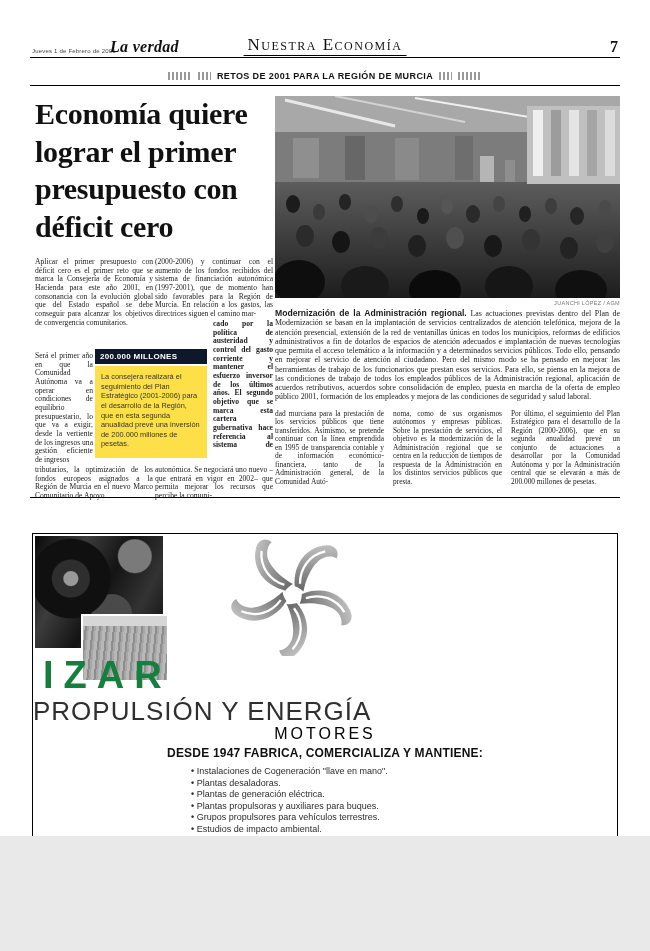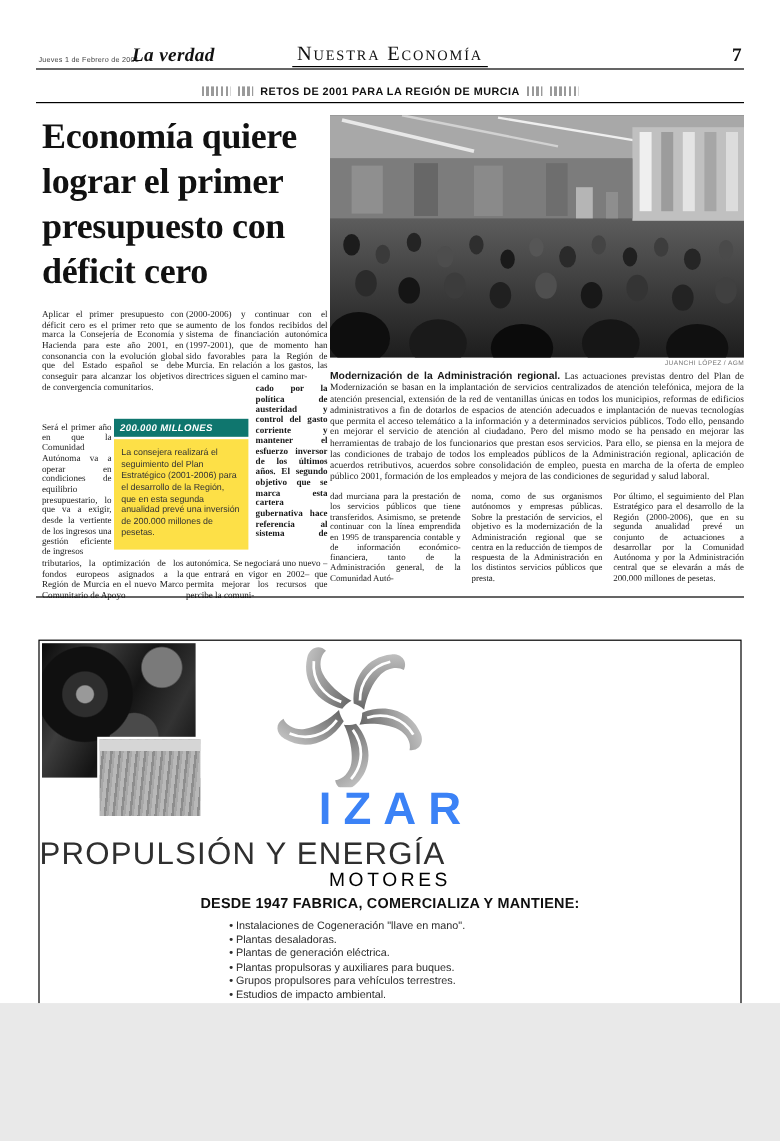--- a/index.html
+++ b/index.html
@@ -33,21 +33,21 @@
             color:#1a1a1a;overflow:hidden;}
   .c1s1{left:35px;top:258px;width:118px;height:93px;}
   .c1s2{left:35px;top:352px;width:58px;height:113px;}
   .c1s3{left:35px;top:466px;width:118px;height:34px;}
   .c2s1{left:155px;top:258px;width:118px;height:79px;}
   .c2s2{left:213px;top:320px;width:60px;height:128px;font-weight:bold;}
   .c2s3{left:155px;top:466px;width:118px;height:34px;}
 
   
   .infobox{position:absolute;left:95px;top:349px;width:112px;font-family:"Liberation Sans",sans-serif;}
-  .infobox-title{background:#0f766e;color:#fff;font-weight:bold;font-style:italic;
+  .infobox-title{background:#0f172a;color:#fff;font-weight:bold;
                  font-size:8px;padding:3px 5px;letter-spacing:.3px;}
   .infobox-body{background:#fde047;margin-top:2px;font-size:7.4px;line-height:1.3;
                 color:#333;padding:6px 6px 8px 6px;min-height:78px;}
 
   
   .photo{position:absolute;left:275px;top:96px;width:345px;height:202px;background:#555;}
   .photo svg{display:block;width:100%;height:100%;}
   .credit{position:absolute;left:275px;top:300px;width:345px;text-align:right;
           font-family:"Liberation Sans",sans-serif;font-size:5.5px;color:#777;letter-spacing:.3px;}
   .caption{position:absolute;left:275px;top:308px;width:345px;height:97px;overflow:hidden;
@@ -66,22 +66,22 @@
       background:
         radial-gradient(circle at 28% 38%, #999 0 6%, #2e2e2e 7% 16%, #101010 17% 34%, rgba(0,0,0,0) 35%),
         radial-gradient(circle at 78% 18%, #7a7a7a 0 12%, rgba(0,0,0,0) 13%),
         radial-gradient(circle at 60% 70%, #4a4a4a 0 18%, rgba(0,0,0,0) 19%),
         linear-gradient(118deg,#0a0a0a 0%,#3d3d3d 28%,#141414 52%,#333 76%,#0c0c0c 100%);}
   .aerial{position:absolute;left:50px;top:82px;width:84px;height:64px;box-shadow:0 0 0 2px #fff;
       background:
         linear-gradient(#d6d6d6 0 10px, rgba(0,0,0,0) 10px),
         repeating-linear-gradient(96deg,#b8b8b8 0 3px,#8d8d8d 3px 5px,#a7a7a7 5px 7px);}
   .izar-logo{position:absolute;left:170px;top:0px;width:180px;height:122px;}
-  .ad-brand{position:absolute;left:0;right:0;top:120px;text-align:center;font-weight:bold;
-            font-size:38px;letter-spacing:10px;padding-left:10px;color:#3b82f6;}
+  .ad-brand{position:absolute;left:0;right:0;top:120px;text-align:left;font-weight:bold;
+            font-size:38px;letter-spacing:10px;padding-left:10px;color:#15803d;}
   .ad-tag1{position:absolute;left:0;right:0;top:162px;text-align:left;font-size:26px;
             letter-spacing:1px;color:#2f2f2f;}
   .ad-tag2{position:absolute;left:0;right:0;top:191px;text-align:center;font-size:16px;
             letter-spacing:3px;color:#000000;}
   .ad-heading{position:absolute;left:0;right:0;top:212px;text-align:center;font-weight:bold;
             font-size:12px;letter-spacing:.2px;color:#101010;}
   .ad-list{position:absolute;left:158px;top:232px;margin:0;padding:0;list-style:none;
             font-size:9px;line-height:11.5px;color:#2b2b2b;}
   .ad-list li::before{content:"• ";font-weight:bold;}
   .ad-sep{position:absolute;left:0;right:0;top:332px;border-top:1px solid #000;}

